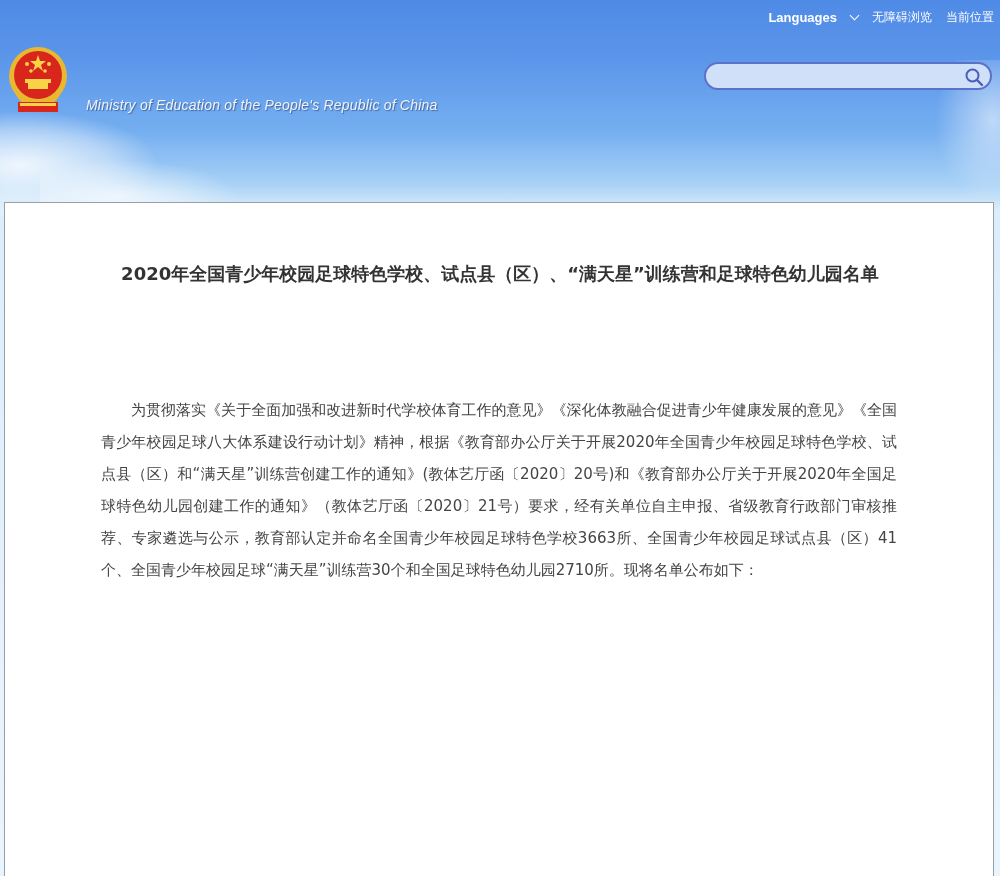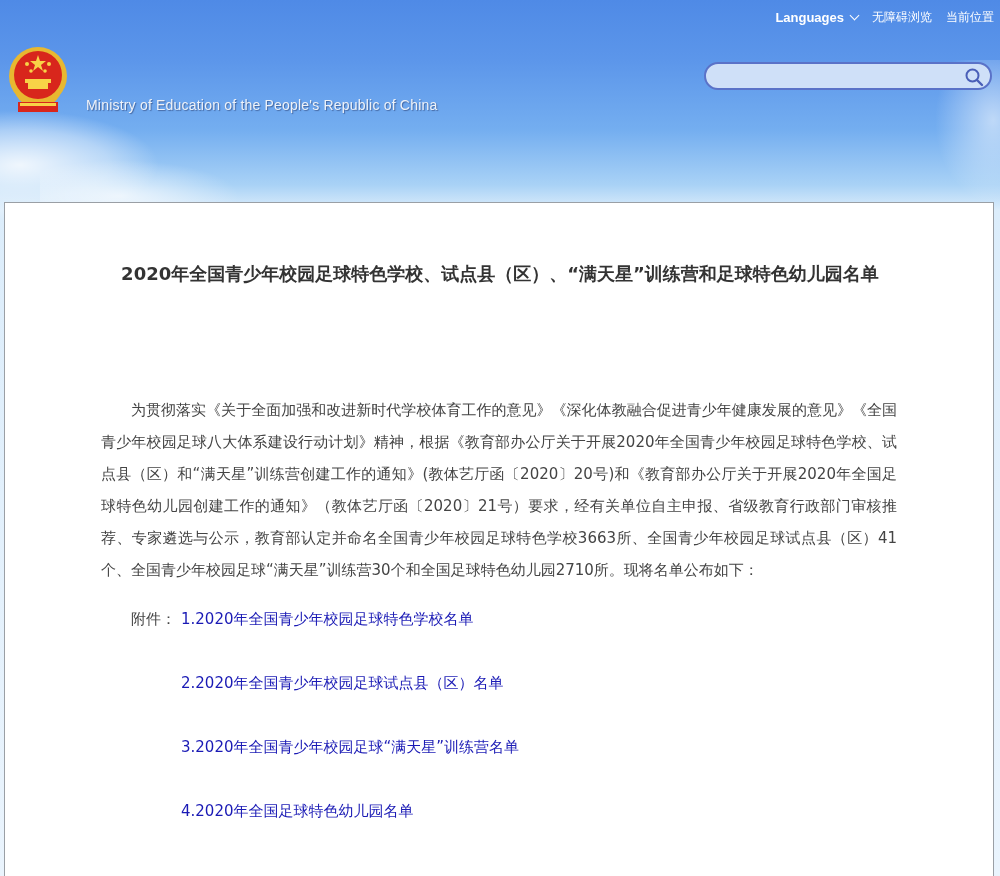--- a/index.html
+++ b/index.html
@@ -33,26 +33,27 @@
     color:#f2f4f8; letter-spacing:1px;
     text-shadow: 1px 2px 2px rgba(40,60,110,0.55);
     white-space:nowrap;
   }
   .site-subtitle {
     position:absolute; left:86px; top:97px;
     font-family: "Liberation Sans", sans-serif; font-size:14px;
     color:#eef2f8; letter-spacing:0.2px;
     text-shadow: 1px 1px 1px rgba(40,60,110,0.6);
     white-space:nowrap;
+    font-style:italic;
   }
   .top-links {
     position:absolute; right:6px; top:9px; display:flex; gap:14px; align-items:center;
     font-size:12px; color:#ffffff;
   }
-  .top-links .lang { font-weight:bold; font-family:"Liberation Sans", sans-serif; font-size:13px; display:flex; align-items:center; gap:4px;}
+  .top-links .lang { font-weight:bold; font-family:"Liberation Sans", sans-serif; font-size:13px; display:flex; align-items:center; gap:11px;}
   .chev { display:inline-block; width:6px; height:6px; border-right:1px solid #fff; border-bottom:1px solid #fff; transform:rotate(45deg); margin-top:-4px; margin-left:3px;}
   .search-box {
     position:absolute; left:704px; top:62px; width:288px; height:28px;
     border-radius:15px; background:#cfe0f8; border:2px solid #5a72c8;
     box-sizing:border-box;
   }
   .search-input {
     position:absolute; left:10px; top:2px; width:240px; height:20px; border:none; outline:none; background:transparent;
     font-size:13px; color:#333;
   }
@@ -129,31 +130,13 @@
     <span>公开</span>
     <span class="sep">&gt;</span>
     <span>公告公示</span>
   </div>
 </div>
 
 <div class="content">
   <div class="article-title">2020年全国青少年校园足球特色学校、试点县（区）、“满天星”训练营和足球特色幼儿园名单</div>
   <div class="article-body">为贯彻落实《关于全面加强和改进新时代学校体育工作的意见》《深化体教融合促进青少年健康发展的意见》《全国青少年校园足球八大体系建设行动计划》精神，根据《教育部办公厅关于开展2020年全国青少年校园足球特色学校、试点县（区）和“满天星”训练营创建工作的通知》(教体艺厅函〔2020〕20号)和《教育部办公厅关于开展2020年全国足球特色幼儿园创建工作的通知》（教体艺厅函〔2020〕21号）要求，经有关单位自主申报、省级教育行政部门审核推荐、专家遴选与公示，教育部认定并命名全国青少年校园足球特色学校3663所、全国青少年校园足球试点县（区）41个、全国青少年校园足球“满天星”训练营30个和全国足球特色幼儿园2710所。现将名单公布如下：</div>
 
-  <div class="attachments">
-    <div class="att-row">
-      <span class="att-label">附件：</span>
-      <a class="att-link">1.2020年全国青少年校园足球特色学校名单</a>
-    </div>
-    <div class="att-row">
-      <span class="att-label"></span>
-      <a class="att-link">2.2020年全国青少年校园足球试点县（区）名单</a>
-    </div>
-    <div class="att-row">
-      <span class="att-label"></span>
-      <a class="att-link">3.2020年全国青少年校园足球“满天星”训练营名单</a>
-    </div>
-    <div class="att-row">
-      <span class="att-label"></span>
-      <a class="att-link">4.2020年全国足球特色幼儿园名单</a>
-    </div>
-  </div>
 </div>
 
 </body></html>

